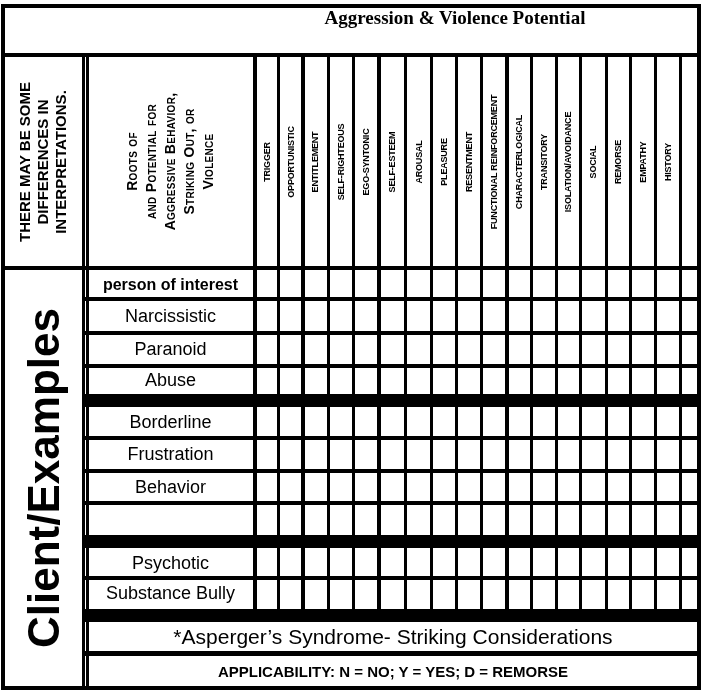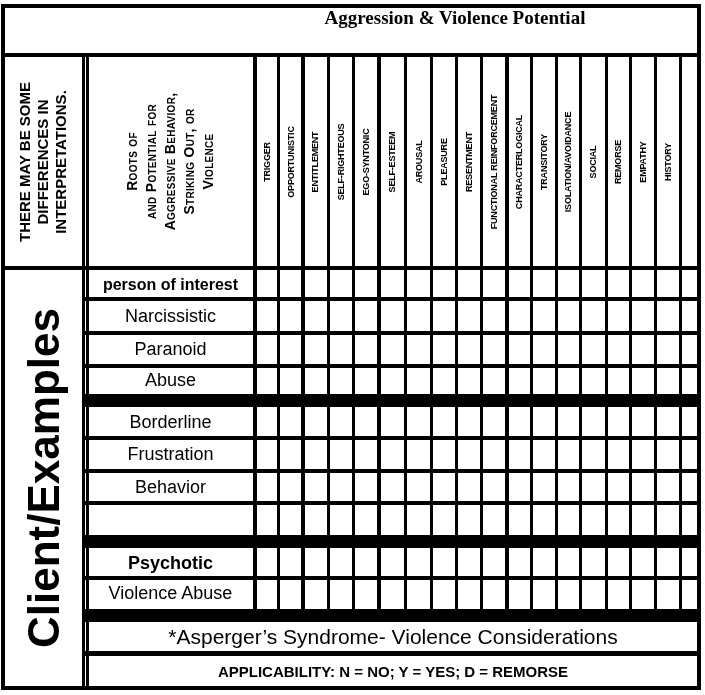--- a/index.html
+++ b/index.html
@@ -281,40 +281,40 @@
     <div class="cell" style="left: 483px; top: 505px; width: 22px; height: 29px;"></div>
     <div class="cell" style="left: 508px; top: 505px; width: 22px; height: 29px;"></div>
     <div class="cell" style="left: 533px; top: 505px; width: 22px; height: 29px;"></div>
     <div class="cell" style="left: 558px; top: 505px; width: 21px; height: 29px;"></div>
     <div class="cell" style="left: 582px; top: 505px; width: 23px; height: 29px;"></div>
     <div class="cell" style="left: 608px; top: 505px; width: 21px; height: 29px;"></div>
     <div class="cell" style="left: 632px; top: 505px; width: 22px; height: 29px;"></div>
     <div class="cell" style="left: 657px; top: 505px; width: 22px; height: 29px;"></div>
     <div class="cell" style="left: 682px; top: 505px; width: 16px; height: 29px;"></div>
     <div class="hline" style="left: 85px; top: 501px; width: 616px; height: 4px;"></div>
-    <div class="rowlabel" style="top: 548px; height: 30px; font-weight: bold;">Psychotic</div>
+    <div class="rowlabel" style="top: 548px; height: 30px;">Psychotic</div>
     <div class="cell" style="left: 256px; top: 550px; width: 21px; height: 27px;"></div>
     <div class="cell" style="left: 280px; top: 550px; width: 21px; height: 27px;"></div>
     <div class="cell" style="left: 304px; top: 550px; width: 23px; height: 27px;"></div>
     <div class="cell" style="left: 330px; top: 550px; width: 22px; height: 27px;"></div>
     <div class="cell" style="left: 355px; top: 550px; width: 22px; height: 27px;"></div>
     <div class="cell" style="left: 380px; top: 550px; width: 24px; height: 27px;"></div>
     <div class="cell" style="left: 407px; top: 550px; width: 23px; height: 27px;"></div>
     <div class="cell" style="left: 433px; top: 550px; width: 22px; height: 27px;"></div>
     <div class="cell" style="left: 458px; top: 550px; width: 22px; height: 27px;"></div>
     <div class="cell" style="left: 483px; top: 550px; width: 22px; height: 27px;"></div>
     <div class="cell" style="left: 508px; top: 550px; width: 22px; height: 27px;"></div>
     <div class="cell" style="left: 533px; top: 550px; width: 22px; height: 27px;"></div>
     <div class="cell" style="left: 558px; top: 550px; width: 21px; height: 27px;"></div>
     <div class="cell" style="left: 582px; top: 550px; width: 23px; height: 27px;"></div>
     <div class="cell" style="left: 608px; top: 550px; width: 21px; height: 27px;"></div>
     <div class="cell" style="left: 632px; top: 550px; width: 22px; height: 27px;"></div>
     <div class="cell" style="left: 657px; top: 550px; width: 22px; height: 27px;"></div>
     <div class="cell" style="left: 682px; top: 550px; width: 16px; height: 27px;"></div>
-    <div class="rowlabel" style="top: 578px; height: 31px;">Violence Abuse</div>
+    <div class="rowlabel" style="top: 578px; height: 31px;">Substance Bully</div>
     <div class="cell" style="left: 256px; top: 580px; width: 21px; height: 28px;"></div>
     <div class="cell" style="left: 280px; top: 580px; width: 21px; height: 28px;"></div>
     <div class="cell" style="left: 304px; top: 580px; width: 23px; height: 28px;"></div>
     <div class="cell" style="left: 330px; top: 580px; width: 22px; height: 28px;"></div>
     <div class="cell" style="left: 355px; top: 580px; width: 22px; height: 28px;"></div>
     <div class="cell" style="left: 380px; top: 580px; width: 24px; height: 28px;"></div>
     <div class="cell" style="left: 407px; top: 580px; width: 23px; height: 28px;"></div>
     <div class="cell" style="left: 433px; top: 580px; width: 22px; height: 28px;"></div>
     <div class="cell" style="left: 458px; top: 580px; width: 22px; height: 28px;"></div>
     <div class="cell" style="left: 483px; top: 580px; width: 22px; height: 28px;"></div>
@@ -325,15 +325,15 @@
     <div class="cell" style="left: 608px; top: 580px; width: 21px; height: 28px;"></div>
     <div class="cell" style="left: 632px; top: 580px; width: 22px; height: 28px;"></div>
     <div class="cell" style="left: 657px; top: 580px; width: 22px; height: 28px;"></div>
     <div class="cell" style="left: 682px; top: 580px; width: 16px; height: 28px;"></div>
     <div class="hline" style="left: 85px; top: 576px; width: 616px; height: 4px;"></div>
     <div class="band" style="left: 85px; top: 394px; width: 616px; height: 13px;"></div>
     <div class="band" style="left: 85px; top: 535px; width: 616px; height: 13px;"></div>
     <div class="band" style="left: 85px; top: 609px; width: 616px; height: 13px;"></div>
   </div>
 
-<div class="asp">*Asperger’s Syndrome- Violence Considerations</div>
+<div class="asp">*Asperger’s Syndrome- Striking Considerations</div>
 <div class="hline" style="left:85px;top:651px;width:616px;height:5px;"></div>
 <div class="app">APPLICABILITY: N = NO; Y = YES; D = REMORSE</div>
 
 </body></html>

